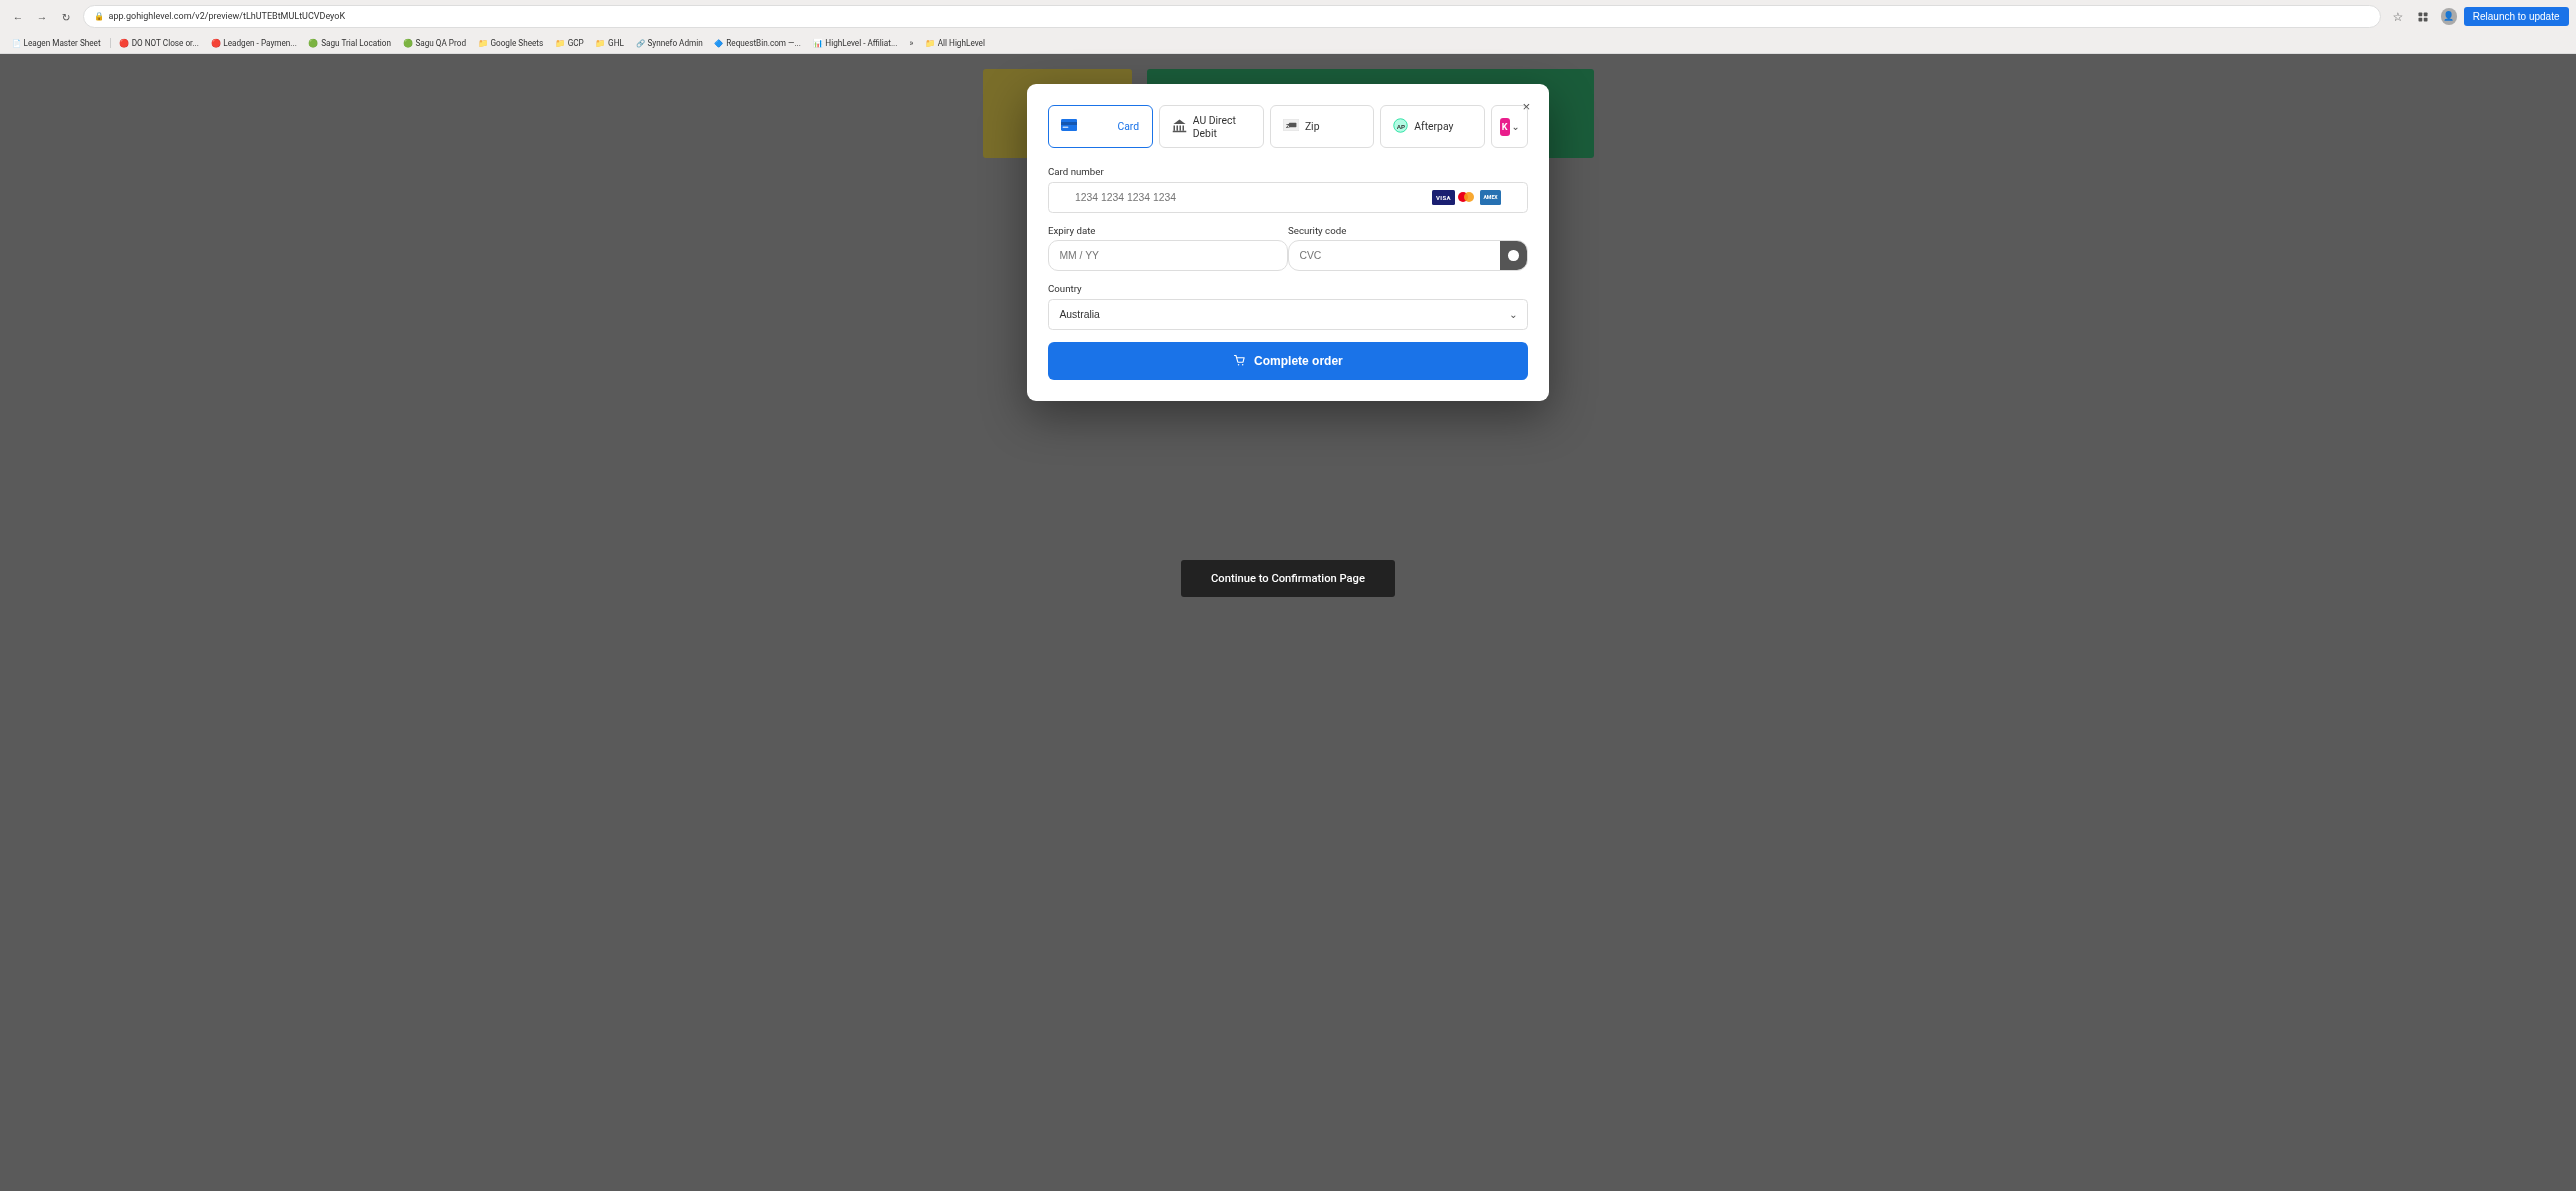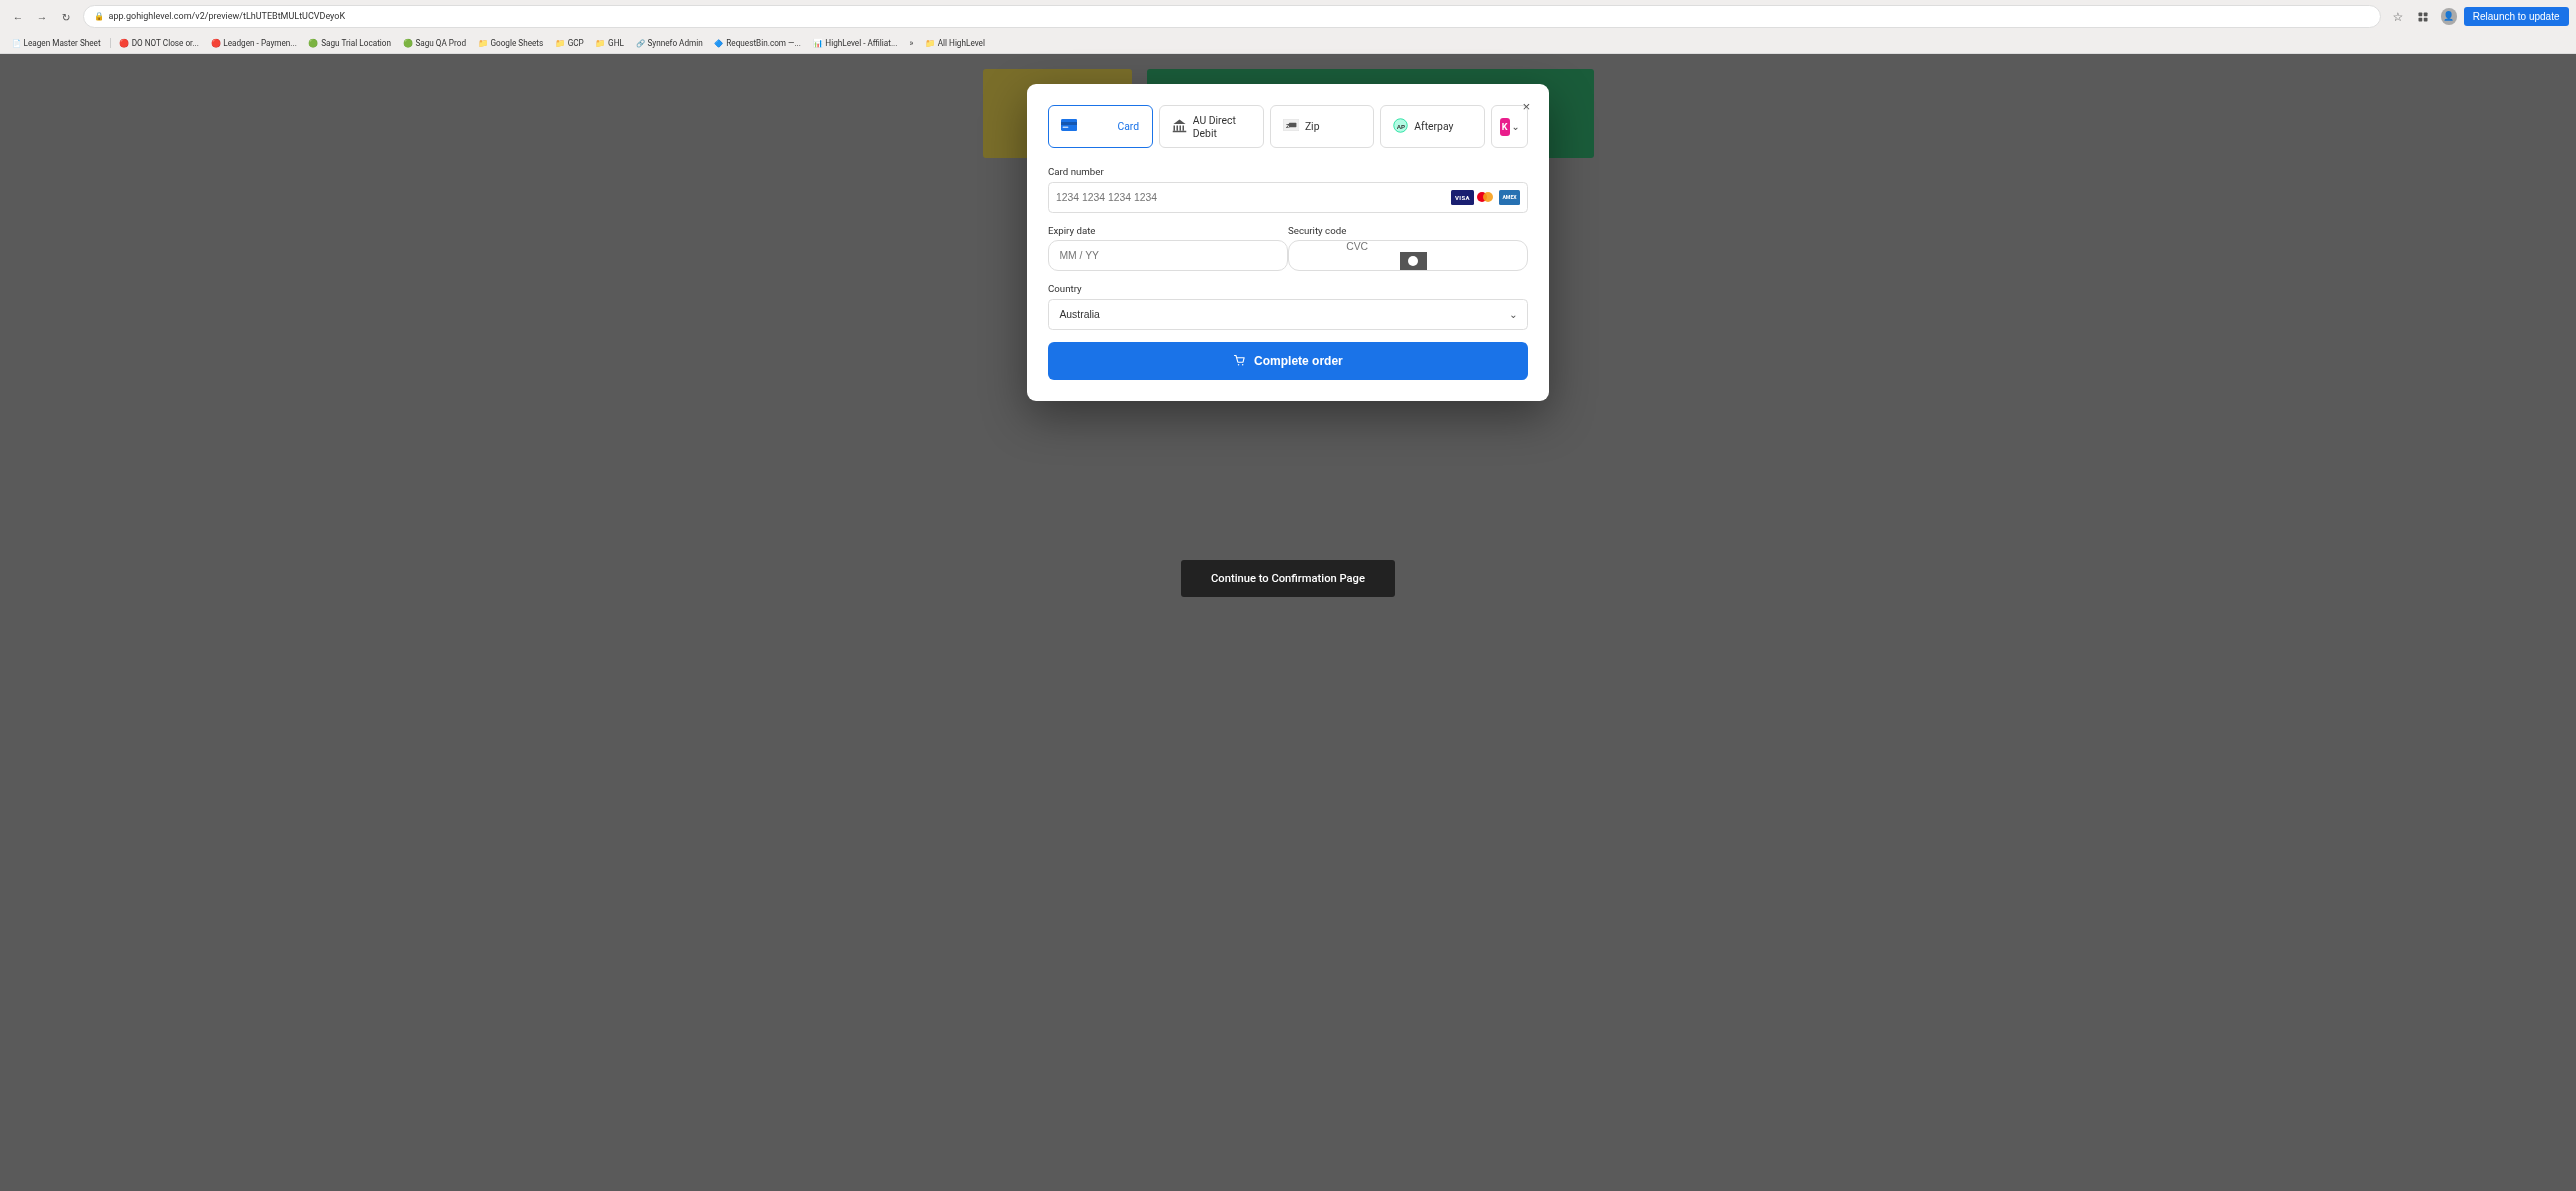--- a/index.html
+++ b/index.html
@@ -321,21 +321,21 @@
       font-size: 10.4px;
       color: #999;
       width: 100%;
     }
 
     .card-number-field {
       display: flex;
       align-items: center;
       border: 0.7px solid #ddd;
       border-radius: 4.5px;
-      padding: 0 7px;
+      padding: 0 26px;
       height: 31px;
     }
 
     .card-number-field input {
       flex: 1;
       border: none;
       outline: none;
       font-size: 10.4px;
       color: #999;
       background: transparent;
@@ -449,21 +449,20 @@
 
     
     .security-toggle {
       display: flex;
       align-items: center;
       border: 0.7px solid #ddd;
       border-radius: 11px;
       padding: 0 0 0 10.4px;
       height: 31px;
       overflow: hidden;
-      flex-direction: column;
     }
 
     .security-toggle input {
       flex: 1;
       border: none;
       outline: none;
       font-size: 10.4px;
       color: #999;
       background: transparent;
     }

